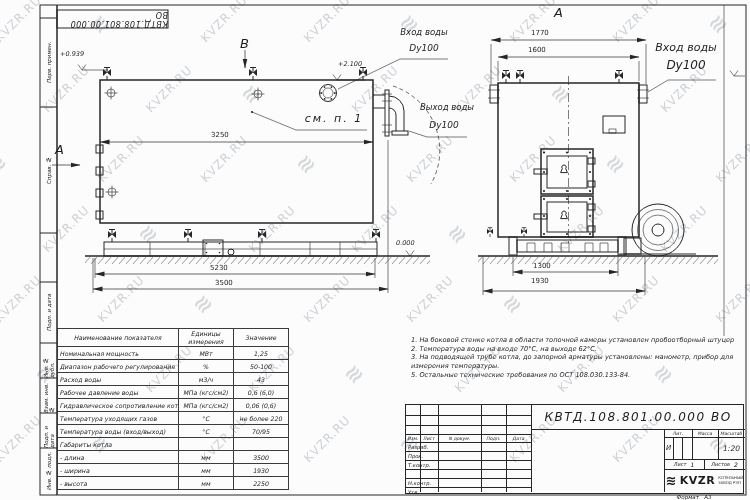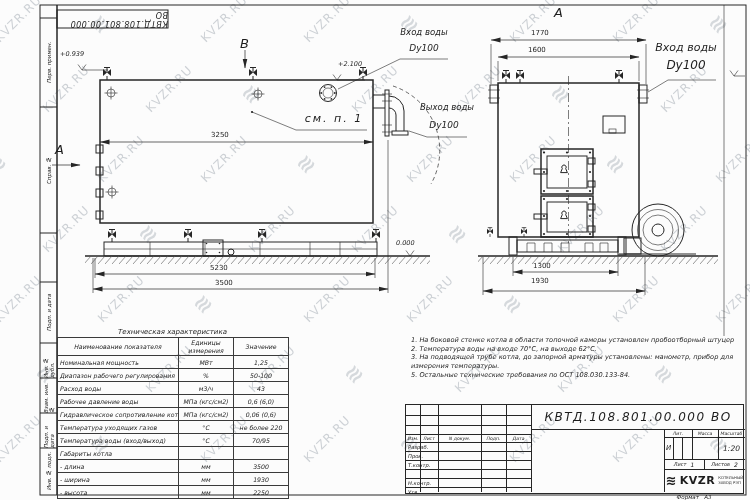--- a/index.html
+++ b/index.html
@@ -328,21 +328,20 @@
 
   <div class="lb" style="left:554px;top:5px;font-size:13px">А</div>
   <div class="dt" style="left:531px;top:29px;width:50px">1770</div>
   <div class="dt" style="left:528px;top:46px;width:50px">1600</div>
   <div class="dt" style="left:533px;top:262px;width:50px">1300</div>
   <div class="dt" style="left:531px;top:277px;width:50px">1930</div>
   <div class="lb" style="left:655px;top:41px;width:62px;font-size:11px">Вход воды</div>
   <div class="lb" style="left:655px;top:58px;width:62px;font-size:12px">Dy100</div>
 
   <div class="ttwrap">
-    <div class="tttitle">Техническая характеристика</div>
     <table class="tt">
       <colgroup>
           <col style="width:121px">
           <col style="width:55px">
           <col style="width:55px">
         </colgroup>
       <tbody>
           <tr>
         <th>Наименование показателя</th>
         <th>Единицы измерения</th>

